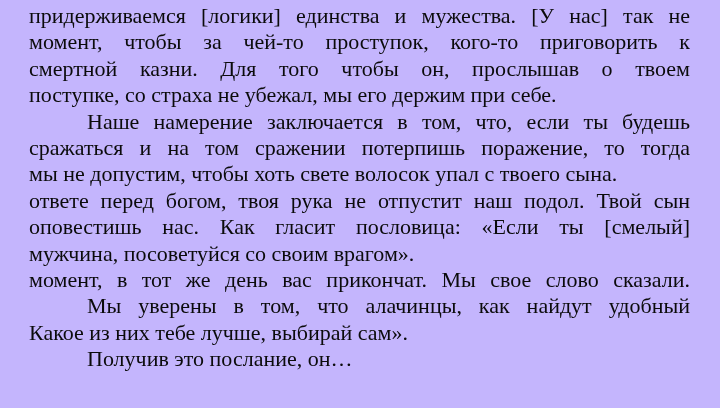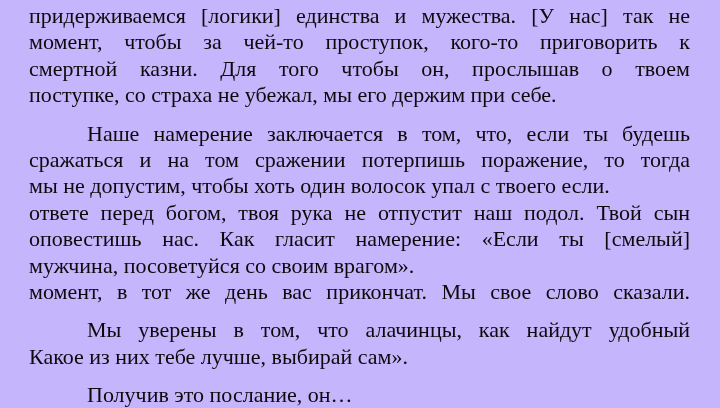--- a/index.html
+++ b/index.html
@@ -30,36 +30,35 @@
     white-space: normal;
     overflow: hidden;
     height: 26.4px;
   }
   .line.last {
     text-align: left;
     text-align-last: left;
   }
   .line.indent {
     text-indent: 58px;
-    margin-top: 12px;
   }
 </style>
 </head>
 <body>
 
 <div class="page">
   <div class="text-block" id="text-block">
       <div class="line">придерживаемся [логики] единства и мужества. [У нас] так не</div>
       <div class="line">момент, чтобы за чей-то проступок, кого-то приговорить к</div>
       <div class="line">смертной казни. Для того чтобы он, прослышав о твоем</div>
       <div class="line last">поступке, со страха не убежал, мы его держим при себе.</div>
       <div class="line indent">Наше намерение заключается в том, что, если ты будешь</div>
       <div class="line">сражаться и на том сражении потерпишь поражение, то тогда</div>
-      <div class="line last">мы не допустим, чтобы хоть один волосок упал с твоего если.</div>
+      <div class="line last">мы не допустим, чтобы хоть свете волосок упал с твоего сына.</div>
       <div class="line">ответе перед богом, твоя рука не отпустит наш подол. Твой сын</div>
-      <div class="line">оповестишь нас. Как гласит намерение: «Если ты [смелый]</div>
+      <div class="line">оповестишь нас. Как гласит пословица: «Если ты [смелый]</div>
       <div class="line last">мужчина, посоветуйся со своим врагом».</div>
       <div class="line">момент, в тот же день вас прикончат. Мы свое слово сказали.</div>
       <div class="line indent">Мы уверены в том, что алачинцы, как найдут удобный</div>
       <div class="line last">Какое из них тебе лучше, выбирай сам».</div>
       <div class="line last indent">Получив это послание, он…</div>
     </div>
 </div>
 
 </body></html>

